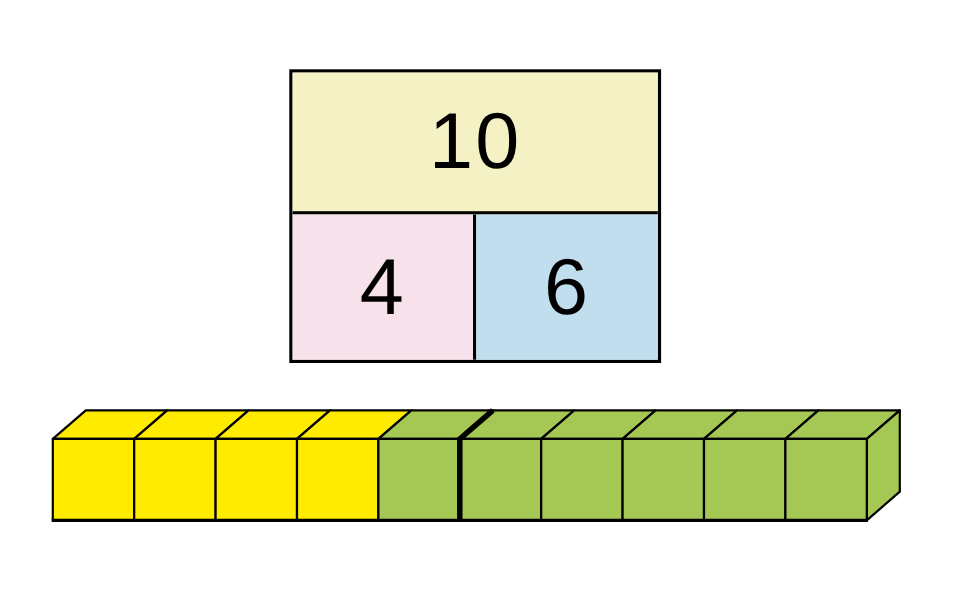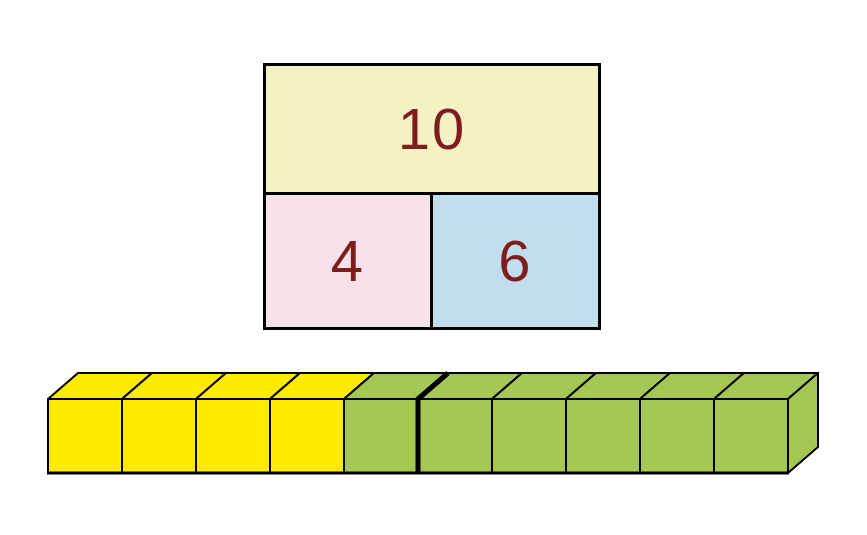--- a/index.html
+++ b/index.html
@@ -51,23 +51,23 @@
     align-items: center;
     justify-content: center;
   }
   .pwm-part-right {
     flex: 1;
     display: flex;
     align-items: center;
     justify-content: center;
   }
   .num {
-    font-size: 58px;
+    font-size: 72px;
     line-height: 1;
-    color: #7f1d1d;
+    color: #000000;
     letter-spacing: 2px;
     user-select: none;
   }
   .cube-svg {
     position: absolute;
     left: 0;
     top: 0;
   }
 </style>
 </head>

